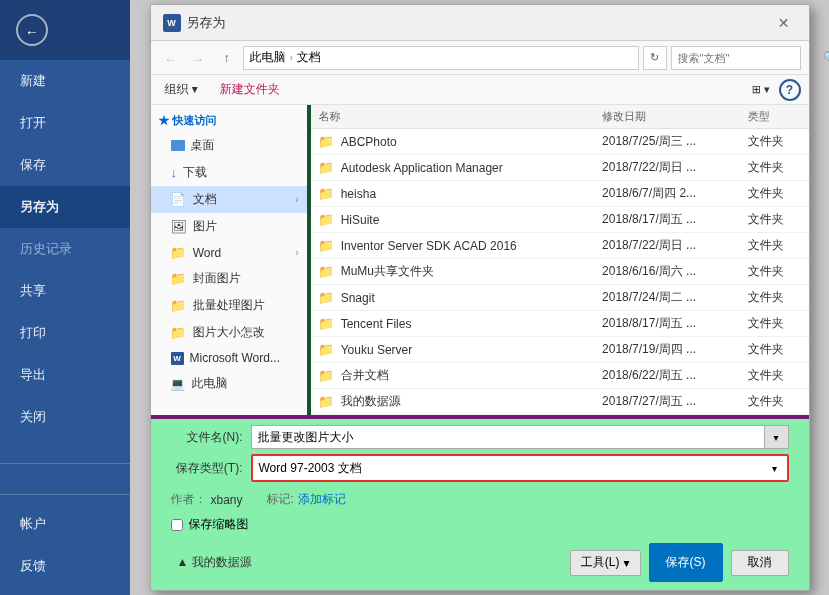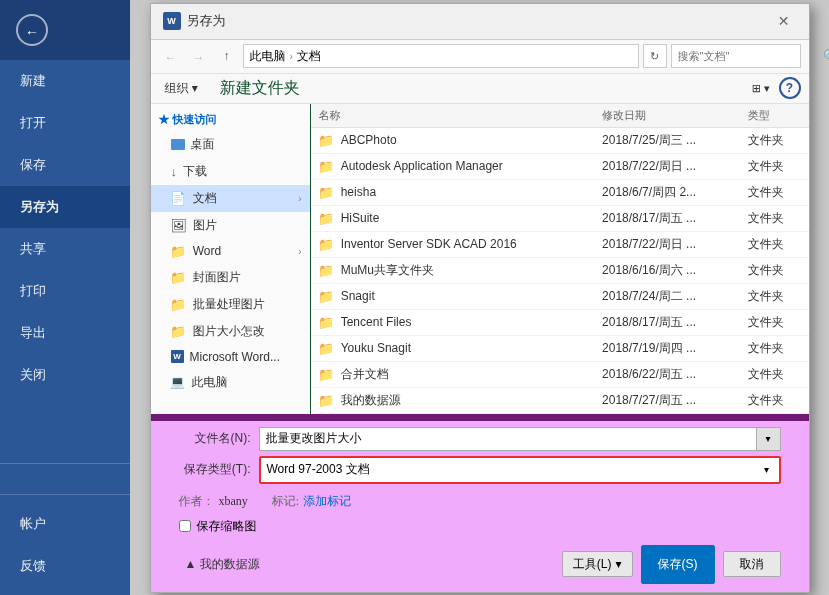--- a/index.html
+++ b/index.html
@@ -117,21 +117,21 @@
       border-bottom: 1px solid #e0e0e0;
       background: #f8f8f8;
       height: 30px;
     }
     .action-left { display: flex; align-items: center; gap: 8px; }
     .organize-btn {
       font-size: 12px; color: #333; cursor: pointer; display: flex; align-items: center; gap: 3px;
       padding: 3px 6px; border: none; background: transparent;
     }
     .new-folder-btn {
-      font-size: 16px; color: #14532d; cursor: pointer;
+      font-size: 12px; color: #be185d; cursor: pointer;
       padding: 3px 8px; border: none; background: transparent;
     }
     .view-btn {
       font-size: 11px; color: #333; cursor: pointer; padding: 2px 5px;
       border: none; background: transparent; display: flex; align-items: center; gap: 2px;
     }
     .help-btn {
       width: 22px; height: 22px; border-radius: 50%; border: 2px solid #2b5797;
       display: flex; align-items: center; justify-content: center; color: #2b5797;
       font-weight: bold; font-size: 12px; cursor: pointer;
@@ -139,21 +139,21 @@
 
     .dialog-body {
       display: flex;
       flex: 1;
       overflow: hidden;
       height: 280px;
     }
 
     .nav-panel {
       width: 160px;
-      border-right: 1px solid #14532d;
+      border-right: 4px solid #14532d;
       overflow-y: auto;
       background: #fafafa;
       padding: 4px 0;
     }
     .nav-section-header {
       font-size: 11px; color: #0066cc; padding: 4px 8px; cursor: pointer;
       display: flex; align-items: center; gap: 4px; font-weight: bold;
     }
     .nav-item {
       padding: 5px 8px 5px 20px;
@@ -183,23 +183,23 @@
       border-bottom: 1px solid #e0e0e0;
       background: #f5f5f5;
       font-weight: normal;
       white-space: nowrap;
     }
     .file-table tbody tr { cursor: pointer; }
     .file-table tbody td { padding: 4px 8px; font-size: 12px; color: #333; border-bottom: 1px solid #f0f0f0; white-space: nowrap; }
     .file-name-cell { display: flex; align-items: center; gap: 6px; }
 
     .dialog-footer {
-      padding: 6px 28px;
-      border-top: 7px solid #701a75;
-      background: #f0abfc;
+      padding: 6px 20px;
+      border-top: 4px solid #701a75;
+      background: #86efac;
     }
     .footer-row { display: flex; align-items: center; margin-bottom: 5px; }
     .footer-label { width: 80px; text-align: right; padding-right: 8px; font-size: 12px; color: #333; flex-shrink: 0; }
     .footer-input {
       flex: 1; height: 24px; border: 1px solid #aaa; padding: 0 6px; font-size: 12px;
       background: white; outline: none;
     }
     .footer-dropdown {
       width: 24px; height: 24px; background: #e0e0e0; border: 1px solid #aaa; border-left: none;
       display: flex; align-items: center; justify-content: center; cursor: pointer; font-size: 10px;
@@ -221,21 +221,21 @@
     }
 
     .footer-meta {
       display: flex;
       align-items: center;
       gap: 24px;
       padding: 4px 0;
       font-size: 12px;
       color: #333;
     }
-    .footer-meta-item { display: flex; align-items: center; gap: 4px; font-family: Liberation Serif, serif; }
+    .footer-meta-item { display: flex; align-items: center; gap: 4px; }
     .meta-label { color: #666; }
     .add-tag-link { color: #0066cc; cursor: pointer; text-decoration: none; }
 
     .thumbnail-row {
       display: flex; align-items: center; gap: 6px; padding: 4px 0; font-size: 12px;
     }
     .checkbox-small { width: 12px; height: 12px; cursor: pointer; }
 
     .footer-buttons {
       display: flex; align-items: center; justify-content: space-between; padding: 6px 0 2px;
@@ -273,20 +273,21 @@
 
   <div class="word-sidebar">
     <div class="word-sidebar-top">
       <div class="back-btn">←</div>
     </div>
     <div class="sidebar-menu">
       <div class="sidebar-item">新建</div>
       <div class="sidebar-item">打开</div>
       <div class="sidebar-item">保存</div>
       <div class="sidebar-item highlighted">另存为</div>
+      <div class="sidebar-item" style="color:rgba(255,255,255,0.5)">历史记录</div>
       <div class="sidebar-item">共享</div>
       <div class="sidebar-item">打印</div>
       <div class="sidebar-item">导出</div>
       <div class="sidebar-item">关闭</div>
     </div>
     <div class="sidebar-divider"></div>
     <div class="sidebar-bottom">
       <div class="sidebar-item">帐户</div>
       <div class="sidebar-item">反馈</div>
     </div>
@@ -465,21 +466,21 @@
           <span>Tencent Files</span>
         </div>
       </td>
       <td>2018/8/17/周五 ...</td>
       <td>文件夹</td>
     </tr>
                 <tr>
       <td>
         <div class="file-name-cell">
           <span style="color:#f5a623;font-size:13px;">📁</span>
-          <span>Youku Snagit</span>
+          <span>Youku Server</span>
         </div>
       </td>
       <td>2018/7/19/周四 ...</td>
       <td>文件夹</td>
     </tr>
                 <tr>
       <td>
         <div class="file-name-cell">
           <span style="color:#f5a623;font-size:13px;">📁</span>
           <span>合并文档</span>

